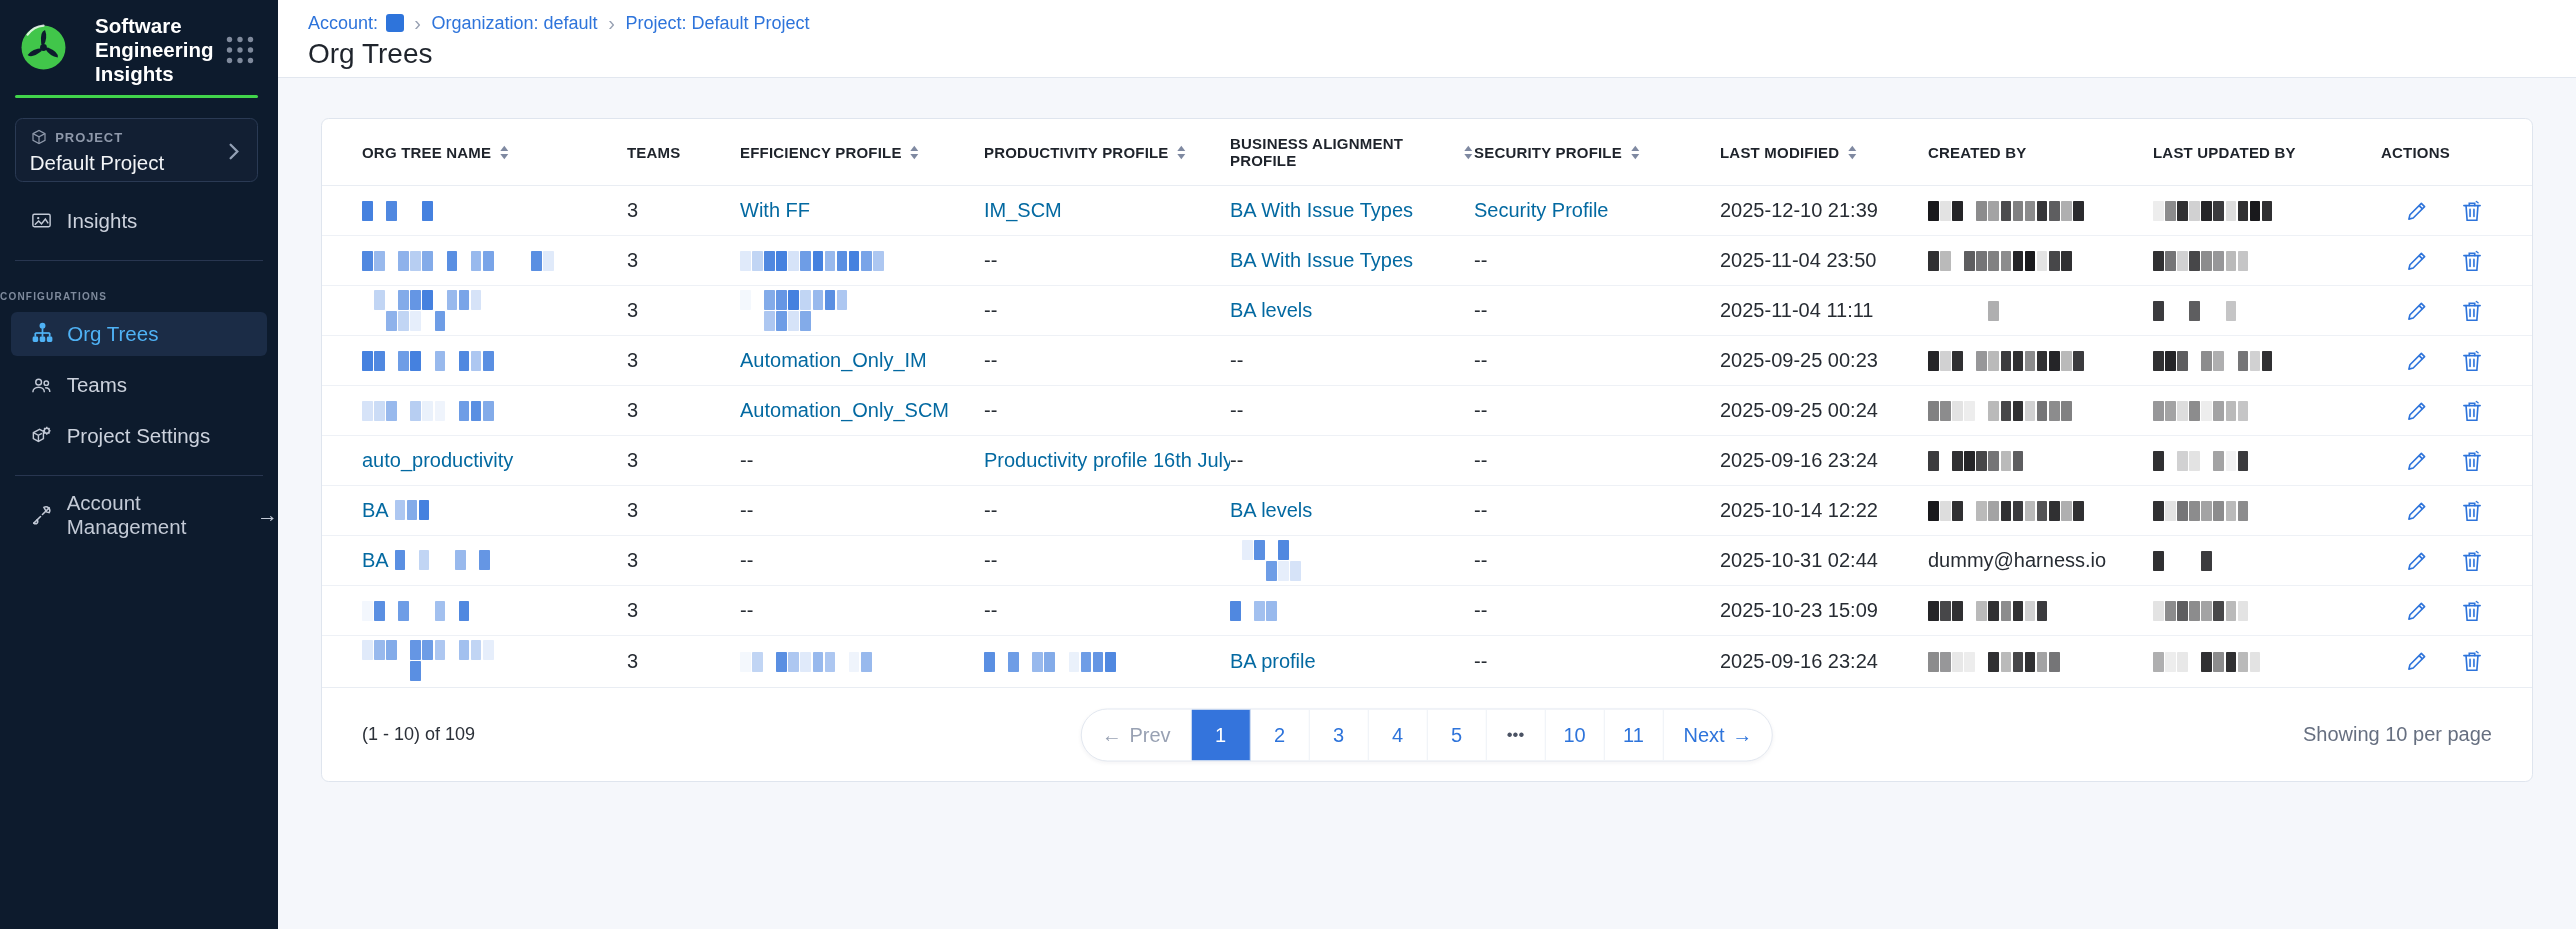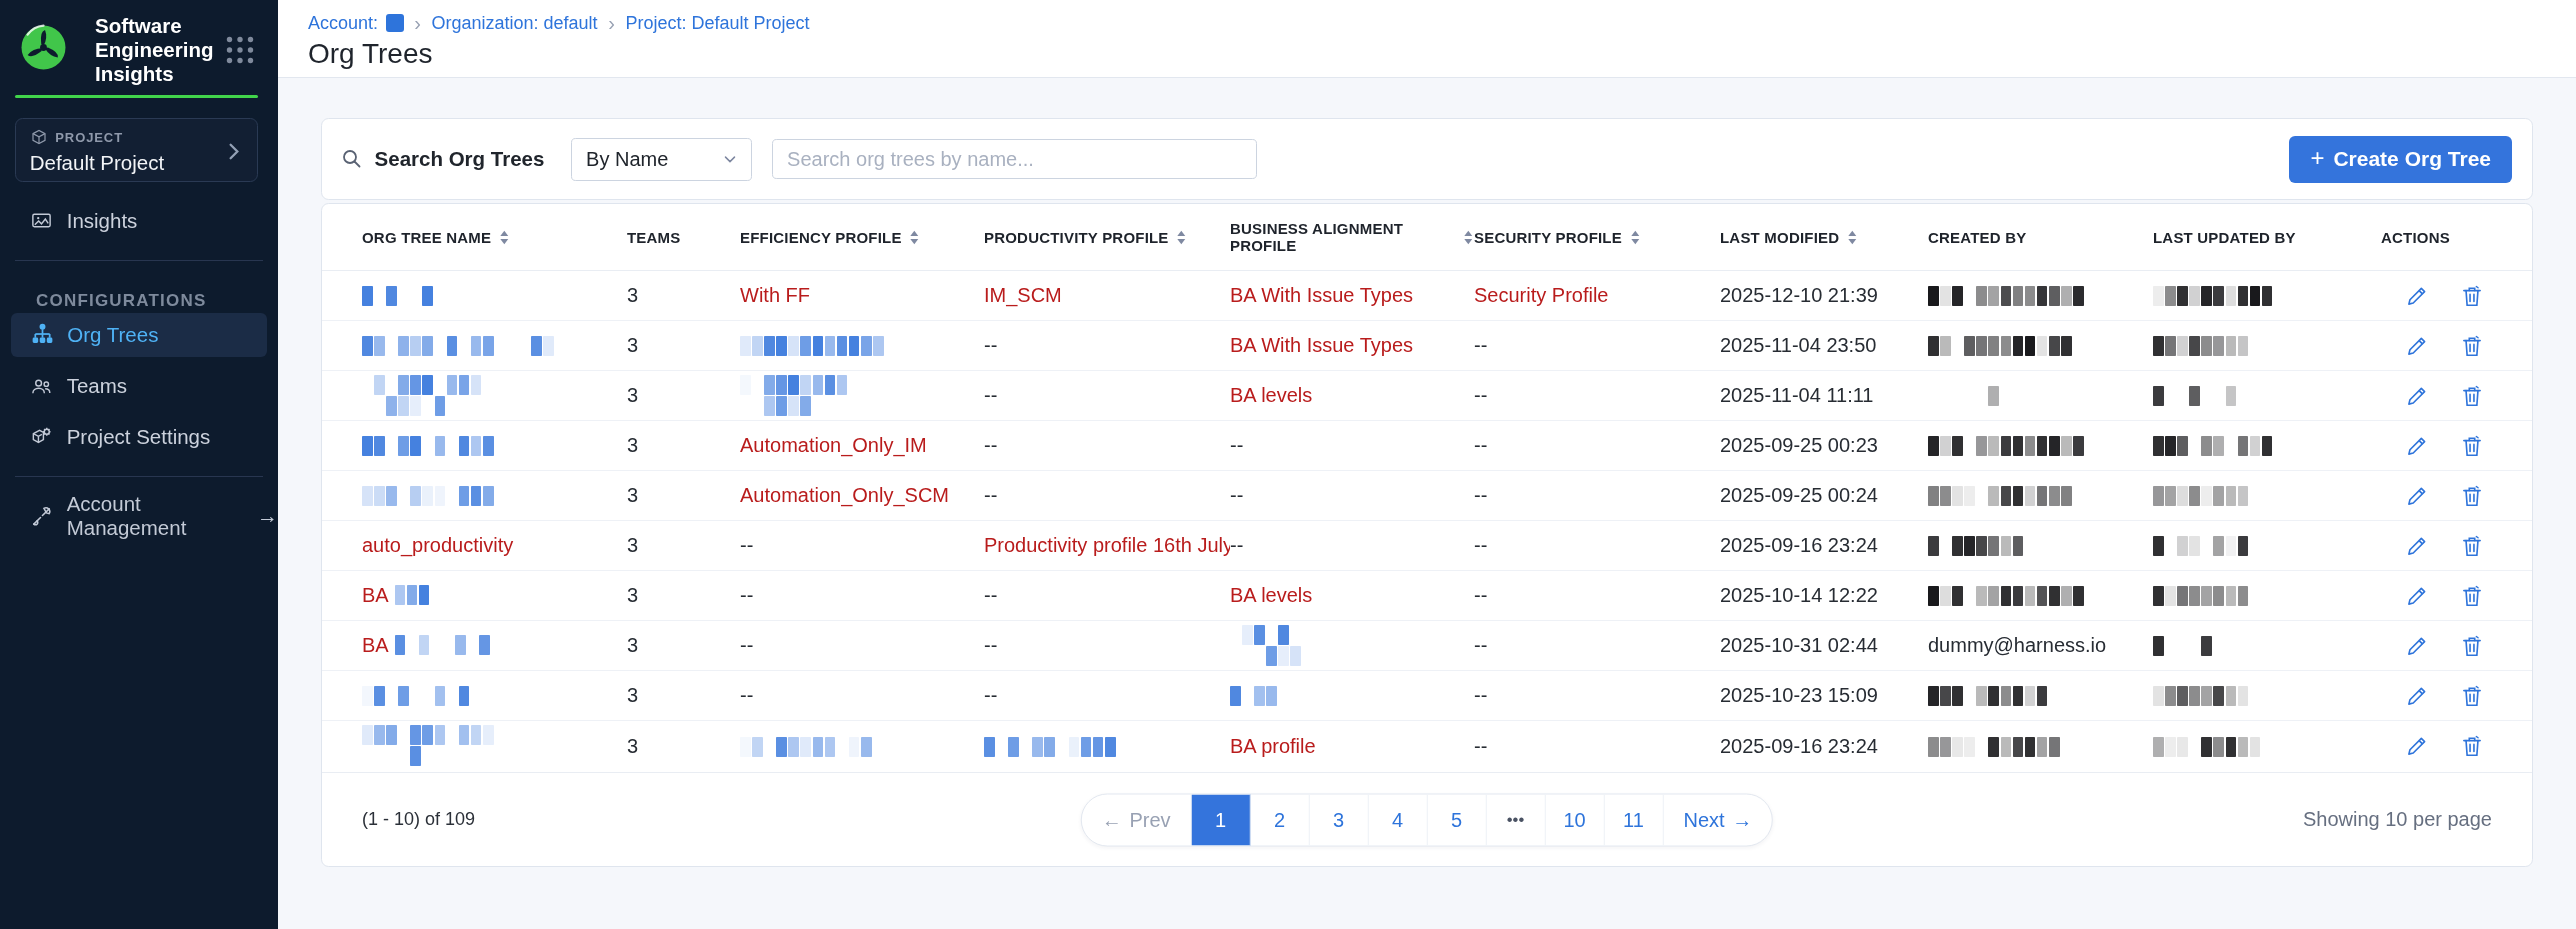--- a/index.html
+++ b/index.html
@@ -19,21 +19,21 @@
     border-radius:7.6px; padding:9px 13.7px; position:relative; cursor:pointer; }
   .proj-top { display:flex; align-items:center; gap:7.6px; color:#8f99ab; font-size:13px; font-weight:bold; letter-spacing:0.9px; }
   .proj-name { margin-top:4.6px; font-size:20.5px; color:#f2f4f7; }
   .proj-chevron { position:absolute; right:12px; top:21px; }
 
   .nav { margin-top:16.7px; }
   .nav-item { display:flex; align-items:center; gap:13.7px; height:43px; padding-left:30px; font-size:20.5px; color:#ccd2dd; cursor:pointer; }
   .nav-item .nicon { width:23px; display:flex; justify-content:center; flex:none; }
   .nav-item.active { margin:0 10.6px; padding-left:20px; background:#1b2c46; border-radius:6px; color:#4fb2f5; height:44px; }
   .nav-divider { height:0.8px; background:#283650; margin:18px 15px; }
-  .nav-section { padding-left:36px; font-size:17px; letter-spacing:1.2px; color:#7e8a9c; font-weight:bold; margin:30px 0 2px; }
+  .nav-section { font-size:10px; letter-spacing:1.2px; color:#7e8a9c; font-weight:bold; margin:30px 0 10px; }
   .nav-item.account { margin-top:15px; color:#c3cad6; }
   .nav-item.account .arrow { font-size:21px; margin-left:4.6px; color:#c3cad6; }
   .mt-org { margin-top:20px; }
   .mt-gap { margin-top:7.6px; }
 
   
   .main { flex:1; display:flex; flex-direction:column; height:100%; }
   .page-header { background:#fff; height:78px; padding:12px 0 0 30px; border-bottom:0.8px solid #e2e7ef; }
   .breadcrumb { display:flex; align-items:center; gap:10.6px; font-size:18px; }
   .crumb { color:#2e74db; cursor:pointer;text-align:center; }
@@ -59,21 +59,21 @@
   
   .table-card { min-height:664px; display:flex; flex-direction:column; }
   .tgrid { display:grid; grid-template-columns:265px 113px 244px 246px 244px 246px 208px 225px 228px minmax(0,1fr);
     padding-left:40px; padding-right:15px; align-items:center; }
   .thead { height:67px; border-bottom:0.8px solid #e9edf3; }
   .th { display:flex; align-items:center; gap:7.6px; font-size:15px; font-weight:bold; letter-spacing:0.2px; color:#1e232b; }
   .sort-ic { color:#7f89a1; display:flex; }
   .trow { height:50px; border-bottom:0.8px solid #eef1f6; }
   .trow:last-child { border-bottom:none; }
   .td { font-size:20px; color:#272c33; overflow:hidden; white-space:nowrap; }
-  .cell-link { color:#b91c1c; cursor:pointer; }
+  .cell-link { color:#0369a1; cursor:pointer; }
   .mosaic { display:inline-block; vertical-align:middle; line-height:0; }
   .m-line { height:20.5px; white-space:nowrap; }
   .m-line + .m-line { margin-top:0.8px; }
   .m-block { display:inline-block; width:10.6px; height:20px; margin-right:1.5px; border-radius:0.8px; }
   .mix-cell { display:flex; align-items:center; gap:6px; }
   .actions-cell { display:flex; align-items:center; gap:29px; padding-left:23px; }
   .icon-btn { background:none; border:none; cursor:pointer; padding:0; display:flex; }
 
   
   .tfoot { border-top:0.8px solid #e9edf3; height:94px; margin-top:auto; display:flex; align-items:center;
@@ -219,40 +219,20 @@
         <span class="crumb-sep">›</span>
         <span class="crumb">Organization: default</span>
         <span class="crumb-sep">›</span>
         <span class="crumb">Project: Default Project</span>
       </div>
       <div class="page-title">Org Trees</div>
     </header>
 
     <section class="content">
 
-      <div class="card toolbar">
-        <div class="search-label">
-          <svg width="24" height="24" viewBox="0 0 24 24" fill="none" stroke="#596273" stroke-width="1.8" stroke-linecap="round">
-            <circle cx="10" cy="10" r="6"></circle>
-              <path d="M14.5 14.5L19.5 19.5"></path>
-          </svg>
-          <span>Search Org Trees</span>
-        </div>
-        <div class="select-box">
-          <span>By Name</span>
-          <svg width="18" height="18" viewBox="0 0 24 24" fill="none" stroke="#7d87a0" stroke-width="2" stroke-linecap="round">
-            <polyline points="6 9.5 12 15.5 18 9.5"></polyline>
-          </svg>
-        </div>
-        <input class="search-input" type="text" placeholder="Search org trees by name..." style="">
-        <button class="create-btn">
-          <span class="plus">+</span>
-          <span>Create Org Tree</span>
-        </button>
-      </div>
 
       <div class="card table-card">
         <div class="tgrid thead" id="thead">
             <div class="th">
               <span>ORG TREE NAME</span>
               <span class="sort-ic">
                 <svg width="10.6" height="15" viewBox="0 0 14 20" fill="currentColor">
                   <path d="M7 1 L12.3 8 H1.7 Z"></path>
                   <path d="M7 19 L1.7 12 H12.3 Z"></path>
                 </svg>

